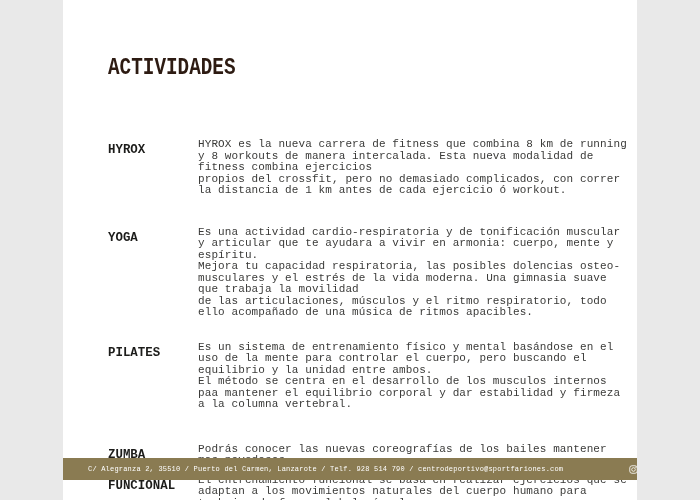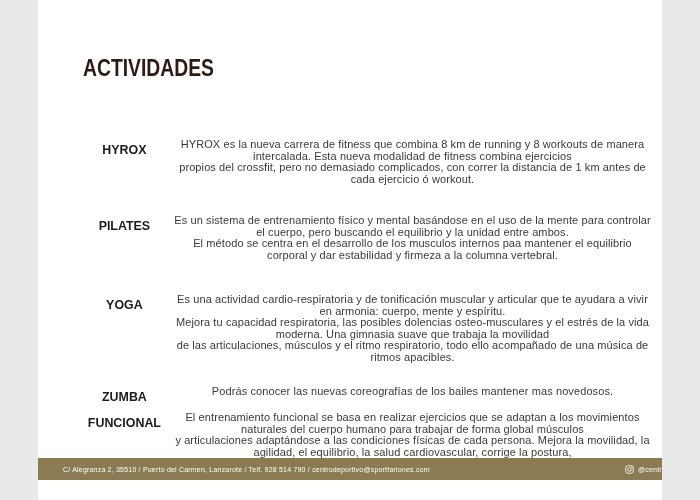--- a/index.html
+++ b/index.html
@@ -1,34 +1,34 @@
 <!DOCTYPE html>
 <html><head>
 <meta charset="utf-8">
 <style>
   html,body{margin:0;padding:0;background:#e9e9e9;}
   .page{
-    position:relative;width:624px;height:500px;background:#ffffff;
-    font-family:Liberation Sans, sans-serif;overflow:hidden;margin:0 auto;
+    position:relative;width:574px;height:500px;background:#ffffff;
+    font-family:Liberation Mono, monospace;overflow:hidden;margin:0 auto;
   }
   
   .page-title{
     position:absolute;left:45px;top:55px;
     font-size:23px;font-weight:bold;color:#2d1b12;
     letter-spacing:0px;transform:scaleX(0.84);transform-origin:left top;
     white-space:nowrap;
   }
   
   .logo{position:absolute;left:543px;top:34px;width:145px;text-align:center;color:#8a7c55;}
   .logo-mark{width:40px;height:40px;display:inline-block;}
   .logo-name{font-size:9.5px;letter-spacing:0.2px;margin-top:2px;color:#8a7c55;}
   .logo-region{font-size:6.5px;letter-spacing:2px;margin-top:2px;color:#9a8d68;}
   
   .activities{position:absolute;left:45px;top:139px;right:10px;}
-  .activity-row{display:flex;align-items:flex-start;text-align:center;}
+  .activity-row{display:flex;align-items:flex-start;}
   .activity-label{
     flex:0 0 90px;width:90px;font-size:13.5px;font-weight:bold;color:#1c1c1a;
     padding-top:3px;transform:scaleX(0.92);transform-origin:left top;white-space:nowrap;
   }
   .activity-desc{
     flex:1;font-size:11px;line-height:11.5px;color:#3a3a38;
     white-space:pre-line;letter-spacing:0.1px;
   }
   .mb-a{margin-bottom:30px}
   .mb-b{margin-bottom:23px}
@@ -52,30 +52,30 @@
 
   <div class="page-title">ACTIVIDADES</div>
 
 
   <div class="activities">
     <div class="activity-row mb-a">
       <div class="activity-label">HYROX</div>
       <div class="activity-desc">HYROX es la nueva carrera de fitness que combina 8 km de running y 8 workouts de manera intercalada. Esta nueva modalidad de fitness combina ejercicios
 propios del crossfit, pero no demasiado complicados, con correr la distancia de 1 km antes de cada ejercicio ó workout.</div>
     </div>
-    <div class="activity-row mb-c">
-      <div class="activity-label">PILATES</div>
-      <div class="activity-desc">Es un sistema de entrenamiento físico y mental basándose en el uso de la mente para controlar el cuerpo, pero buscando el equilibrio y la unidad entre ambos.
-El método se centra en el desarrollo de los musculos internos paa mantener el equilibrio corporal y dar estabilidad y firmeza a la columna vertebral.</div>
-    </div>
     <div class="activity-row mb-b">
       <div class="activity-label">YOGA</div>
       <div class="activity-desc">Es una actividad cardio-respiratoria y de tonificación muscular y articular que te ayudara a vivir en armonia: cuerpo, mente y espíritu.
 Mejora tu capacidad respiratoria, las posibles dolencias osteo-musculares y el estrés de la vida moderna. Una gimnasia suave que trabaja la movilidad
 de las articulaciones, músculos y el ritmo respiratorio, todo ello acompañado de una música de ritmos apacibles.</div>
+    </div>
+    <div class="activity-row mb-c">
+      <div class="activity-label">PILATES</div>
+      <div class="activity-desc">Es un sistema de entrenamiento físico y mental basándose en el uso de la mente para controlar el cuerpo, pero buscando el equilibrio y la unidad entre ambos.
+El método se centra en el desarrollo de los musculos internos paa mantener el equilibrio corporal y dar estabilidad y firmeza a la columna vertebral.</div>
     </div>
     <div class="activity-row mb-d">
       <div class="activity-label">ZUMBA</div>
       <div class="activity-desc">Podrás conocer las nuevas coreografías de los bailes mantener mas novedosos.</div>
     </div>
     <div class="activity-row">
       <div class="activity-label">FUNCIONAL</div>
       <div class="activity-desc">El entrenamiento funcional se basa en realizar ejercicios que se adaptan a los movimientos naturales del cuerpo humano para trabajar de forma global músculos
 y articulaciones adaptándose a las condiciones físicas de cada persona. Mejora la movilidad, la agilidad, el equilibrio, la salud cardiovascular, corrige la postura,
 fortalece la masa muscular y ayuda a mantener el peso.</div>

